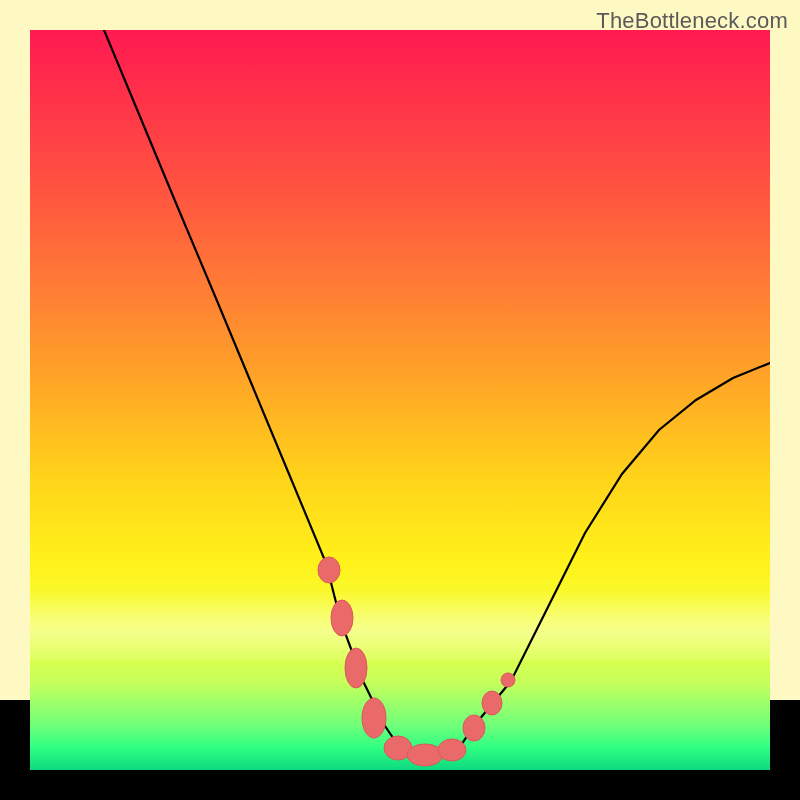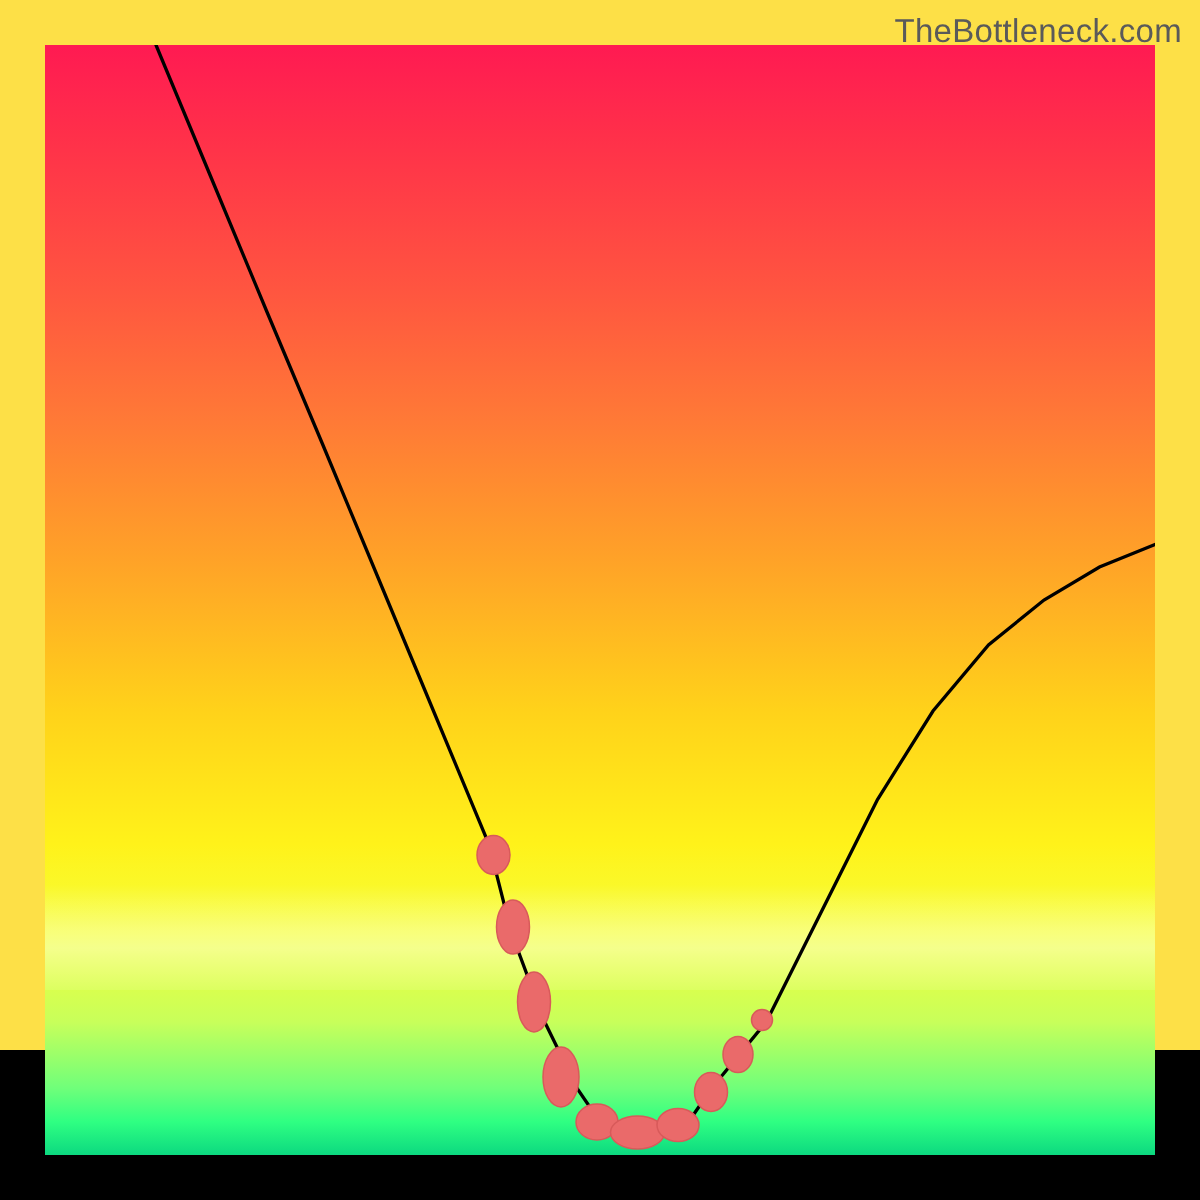--- a/index.html
+++ b/index.html
@@ -8,21 +8,21 @@
     width: 800px;
     height: 800px;
     background: #000;
     overflow: hidden;
     font-family: Arial, Helvetica, sans-serif;
   }
   .frame {
     position: relative;
     width: 800px;
     height: 700px;
-    background: #fde047;
+    background: #fef9c3;
   }
   .plot-area {
     position: absolute;
     left: 30px;
     top: 30px;
     width: 740px;
     height: 740px;
     
     background: linear-gradient(
       to bottom,

